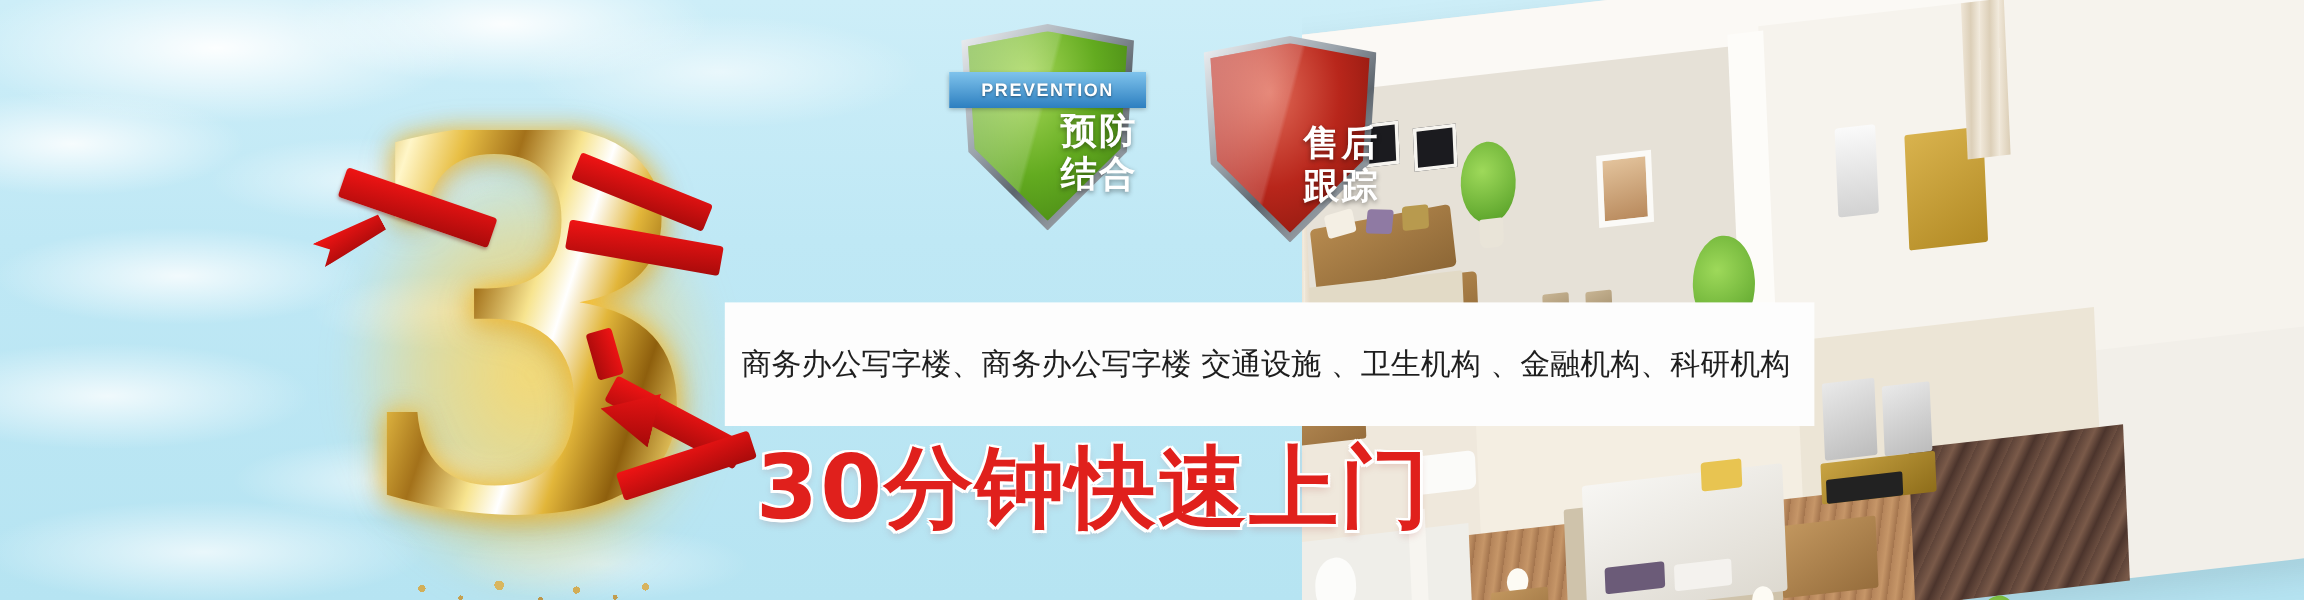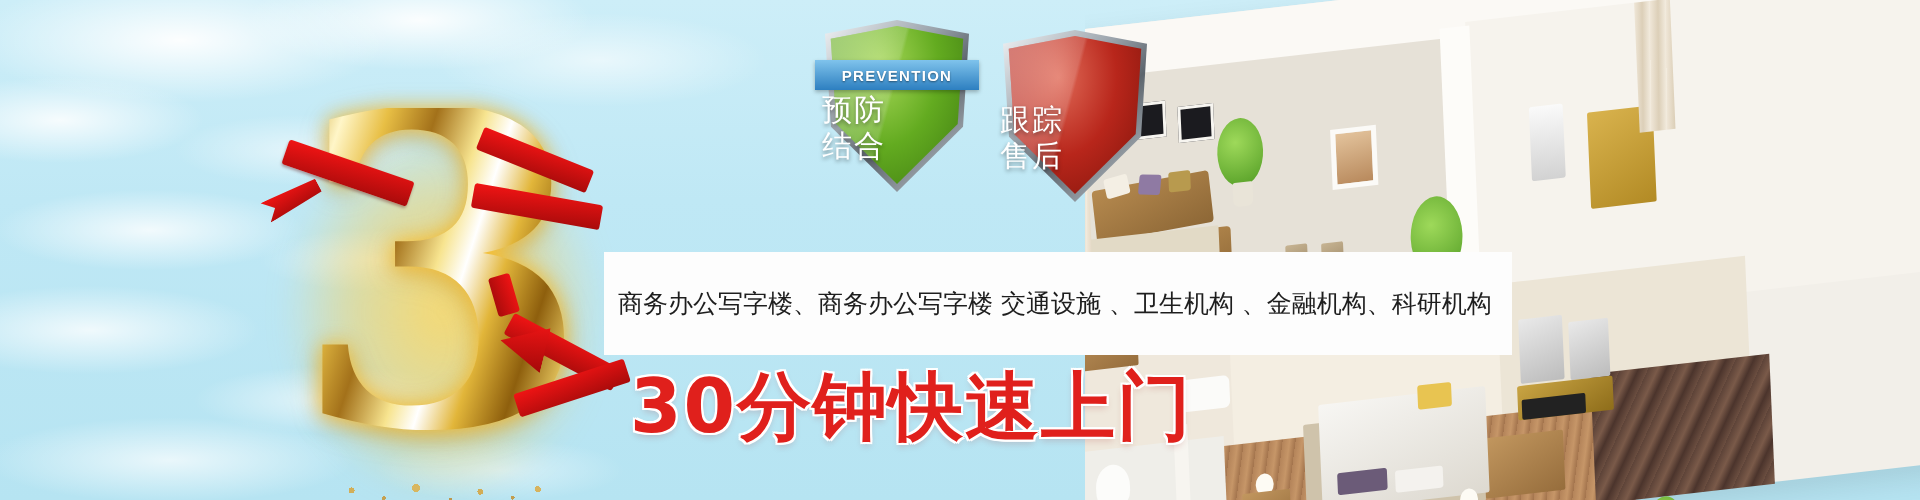--- a/index.html
+++ b/index.html
@@ -152,21 +152,21 @@
     position:absolute; left:-7px; right:-7px; top:40px; height:30px;
     display:flex; align-items:center; justify-content:center;
     box-shadow:0 2px 4px rgba(0,0,0,.28);
   }
   .shield .banner span {
     font-size:15px; font-weight:bold; color:#fff; letter-spacing:1.3px;
     text-shadow:0 1px 2px rgba(0,0,0,.45); white-space:nowrap;
   }
   .shield .cn {
     position:absolute; left:0; right:0; top:72px;
-    text-align:left; color:#fff; font-weight:normal;
+    text-align:right; color:#fff; font-weight:bold;
     font-size:30px; line-height:36px; letter-spacing:2px;
     text-shadow:0 2px 4px rgba(0,0,0,.42);
   }
   .shield.blue  .inner { background:radial-gradient(ellipse at 38% 26%,#79c8ef 0%,#2f8fcd 48%,#1b5f96 100%); }
   .shield.green .inner { background:radial-gradient(ellipse at 38% 26%,#a7d858 0%,#63ab20 48%,#3c7810 100%); }
   .shield.red   .inner { background:radial-gradient(ellipse at 38% 26%,#e06a57 0%,#b8261b 48%,#7b1209 100%); }
   .banner.orange { background:linear-gradient(180deg,#f58c2a,#d2490f); }
   .banner.bluebn { background:linear-gradient(180deg,#7fc3ec,#2d7fc0); }
 
   
@@ -282,40 +282,40 @@
     <div class="ribbon rb2"></div>
     <div class="ribbon rb3"></div>
     <div class="ribbon rb4"></div>
     <div class="ribbon rb5"></div>
     <div class="ribbon rb6"></div>
     <div class="arrow-head"></div>
     <div class="gold-dust"></div>
   </div>
 
 
-  <div class="shield green" style="left:822px;top:20px;">
+  <div class="shield green" style="left:798px;top:20px;">
     <div class="rim"></div>
     <div class="inner"></div>
     <div class="gloss"></div>
     <div class="banner bluebn">
       <span>PREVENTION</span>
     </div>
     <div class="cn">
       <div>预防</div>
       <div>结合</div>
     </div>
   </div>
 
   <div class="shield red" style="left:1000px;top:30px;">
     <div class="rim"></div>
     <div class="inner"></div>
     <div class="gloss"></div>
     <div class="cn">
+      <div>售后</div>
       <div>跟踪</div>
-      <div>售后</div>
     </div>
   </div>
 
   <div class="panel">
     <div class="line">商务办公写字楼、商务办公写字楼 交通设施 、卫生机构 、金融机构、科研机构</div>
   </div>
 
   <div class="headline">30分钟快速上门</div>
 
 </div>

